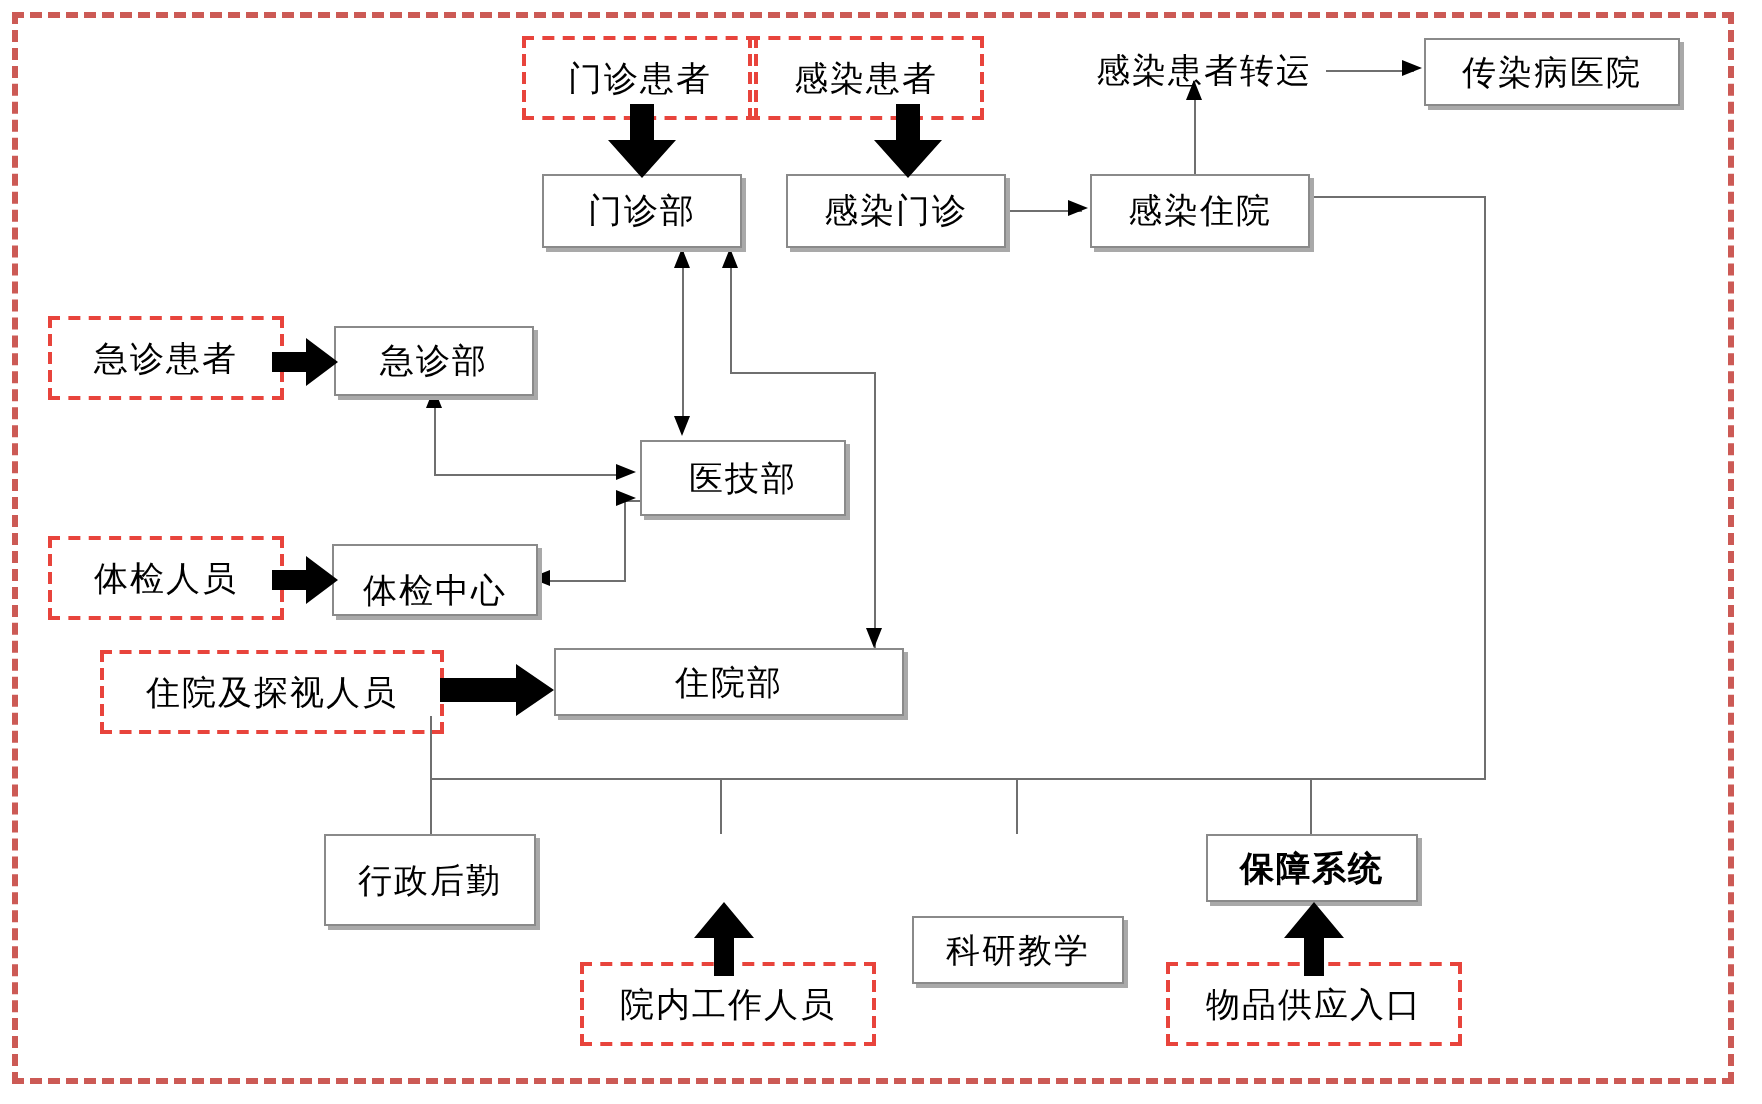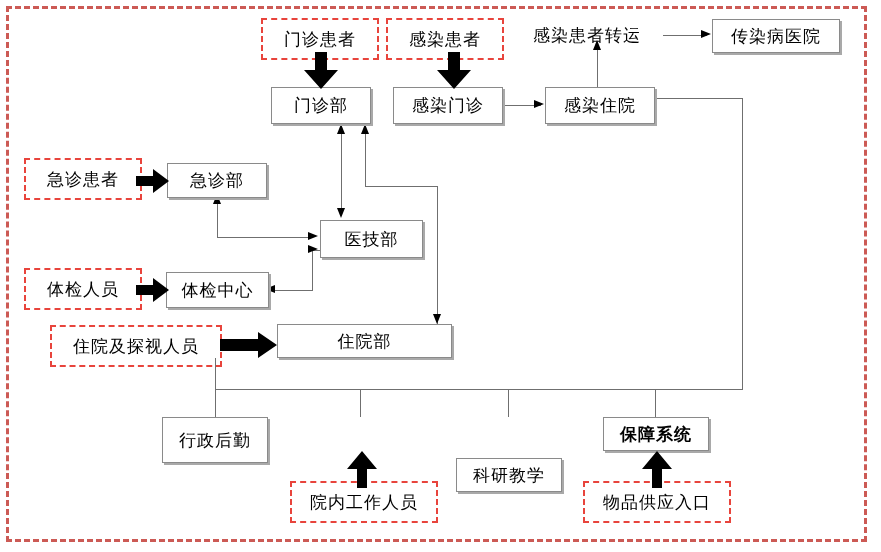--- a/index.html
+++ b/index.html
@@ -58,21 +58,21 @@
 <body>
 
 <div id="stage">
 
   <div class="outer-frame"></div>
 
   <div class="actor" style="left:261px;top:18px;width:118px;height:42px;">
     <span>门诊患者</span>
   </div>
 
-  <div class="actor" style="left:386px;top:18px;width:118px;height:42px;">
+  <div class="actor" style="left:374px;top:18px;width:118px;height:42px;">
     <span>感染患者</span>
   </div>
 
   <div class="actor" style="left:24px;top:158px;width:118px;height:42px;">
     <span>急诊患者</span>
   </div>
 
   <div class="actor" style="left:24px;top:268px;width:118px;height:42px;">
     <span>体检人员</span>
   </div>
@@ -82,21 +82,21 @@
   </div>
 
   <div class="actor" style="left:290px;top:481px;width:148px;height:42px;">
     <span>院内工作人员</span>
   </div>
 
   <div class="actor" style="left:583px;top:481px;width:148px;height:42px;">
     <span>物品供应入口</span>
   </div>
 
-  <div class="freetext" style="left:533px;top:21px;height:28px;">
+  <div class="freetext" style="left:548px;top:21px;height:28px;">
     <span>感染患者转运</span>
   </div>
 
   <div class="h-line" style="left:663px;top:35px;width:44px;"></div>
   <div class="ah ah-right" style="left:701px;top:30px;"></div>
 
   <div class="v-line" style="left:597px;top:46px;height:42px;"></div>
   <div class="ah ah-up" style="left:593px;top:40px;"></div>
 
   <div class="h-line" style="left:503px;top:105px;width:38px;"></div>
@@ -151,21 +151,21 @@
   </div>
 
   <div class="node" style="left:167px;top:163px;width:100px;height:35px;">
     <span>急诊部</span>
   </div>
 
   <div class="node" style="left:320px;top:220px;width:103px;height:38px;">
     <span>医技部</span>
   </div>
 
-  <div class="node" style="left:166px;top:272px;width:103px;height:36px;">
+  <div class="node" style="left:166px;top:272px;width:103px;height:36px;align-items:flex-end;">
     <span>体检中心</span>
   </div>
 
   <div class="node" style="left:277px;top:324px;width:175px;height:34px;">
     <span>住院部</span>
   </div>
 
   <div class="node" style="left:162px;top:417px;width:106px;height:46px;">
     <span>行政后勤</span>
   </div>

